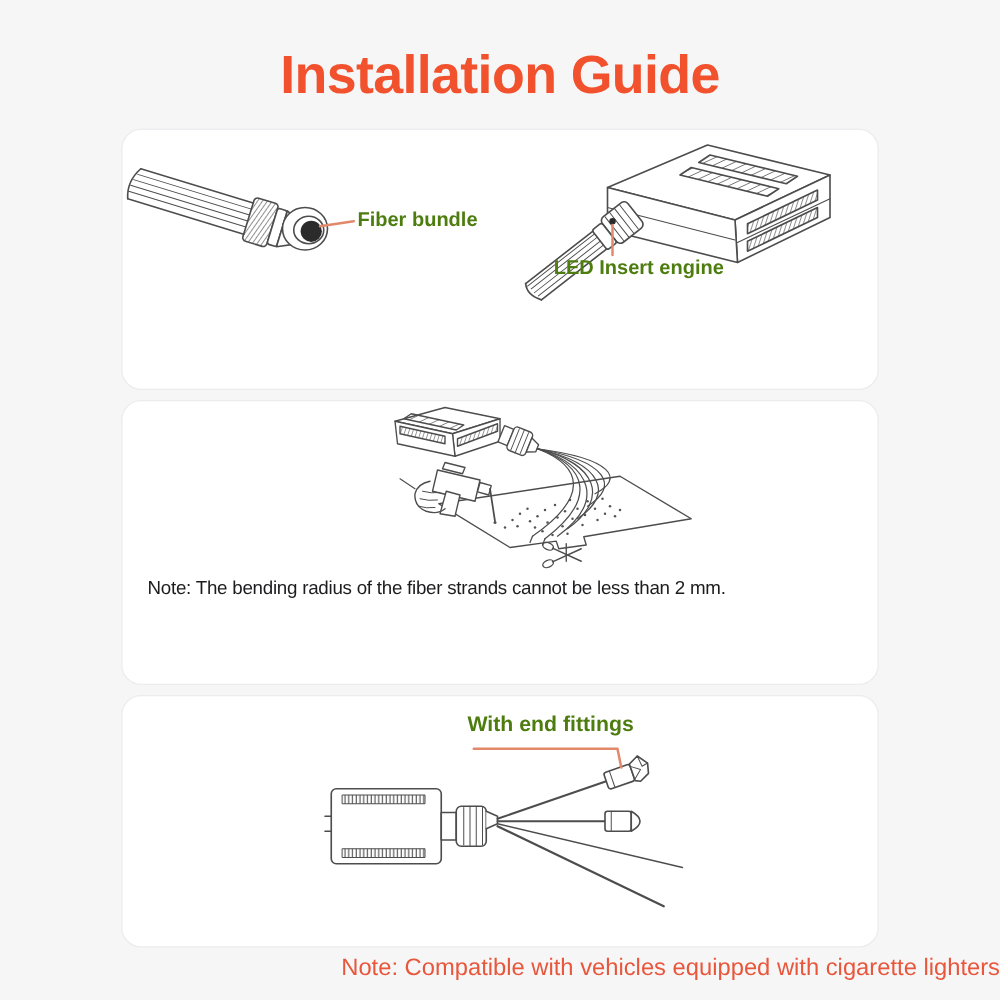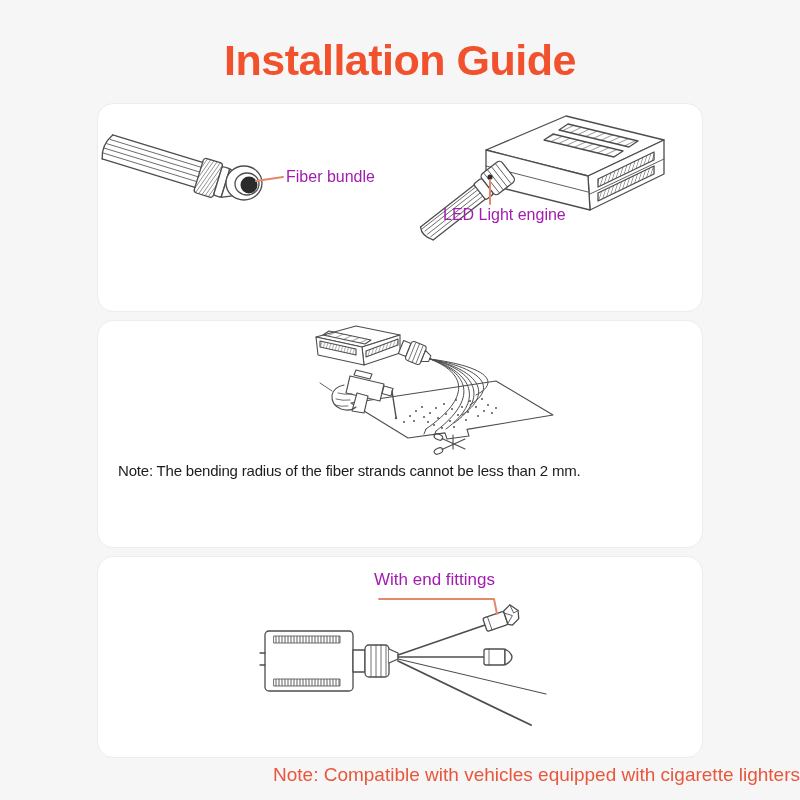--- a/index.html
+++ b/index.html
@@ -18,21 +18,21 @@
     position:absolute; left:97px; width:606px;
     background:var(--card-bg,#FFFFFF);
     border:1px solid #ECECEE; border-radius:16px;
     box-sizing:border-box;
   }
   .card1{top:103px; height:209px;}
   .card2{top:320px; height:228px;}
   .card3{top:556px; height:202px;}
   .card svg{position:absolute; left:0; top:0; display:block;}
   .ill-label{
-    position:absolute; font-size:16px; color:#a21caf; white-space:nowrap;
+    position:absolute; font-size:16px; color:#4d7c0f; white-space:nowrap;font-weight:bold;
   }
   .text-block{
     position:absolute; left:20px; right:14px; top:140px;
     color:var(--body-text,#1C1C1E);
   }
   .text-block p{margin:0; font-size:15px; line-height:20px; letter-spacing:-0.2px;}
   .card3 .text-block{top:179px; left:16px; right:4px;}
   .card3 .text-block p{white-space:nowrap; transform:scaleX(0.95); transform-origin:0 0;}
   .footer-note{
     position:absolute; top:764px; left:0; width:800px; text-align:right;
@@ -105,21 +105,21 @@
               <line x1="36" y1="3" x2="103" y2="3"></line>
               <line x1="36" y1="6.5" x2="104" y2="6.5"></line>
             </g>
           </g>
           <circle cx="392" cy="73" r="2.6" fill="#2B2B2B" stroke="none"></circle>
           <line x1="392" y1="76" x2="392" y2="100" stroke="#E2896B" stroke-width="2"></line>
         </g>
       </g>
     </svg>
     <span class="ill-label" style="left:188px;top:64px">Fiber bundle</span>
-    <span class="ill-label" style="left:345px;top:102px">LED Light engine</span>
+    <span class="ill-label" style="left:345px;top:102px">LED Insert engine</span>
   </section>
 
   <section class="card card2">
     <svg width="606" height="136" viewBox="0 0 606 136">
       <defs>
         <pattern id="p2a" width="5" height="5" patternUnits="userSpaceOnUse" patternTransform="rotate(65)">
           <line x1="0" y1="0" x2="0" y2="5" stroke="#4D4D4D" stroke-width="1"></line>
         </pattern>
         <pattern id="p2b" width="3" height="6" patternUnits="userSpaceOnUse" patternTransform="rotate(18)">
           <line x1="0" y1="0" x2="0" y2="6" stroke="#4D4D4D" stroke-width="0.9"></line>

